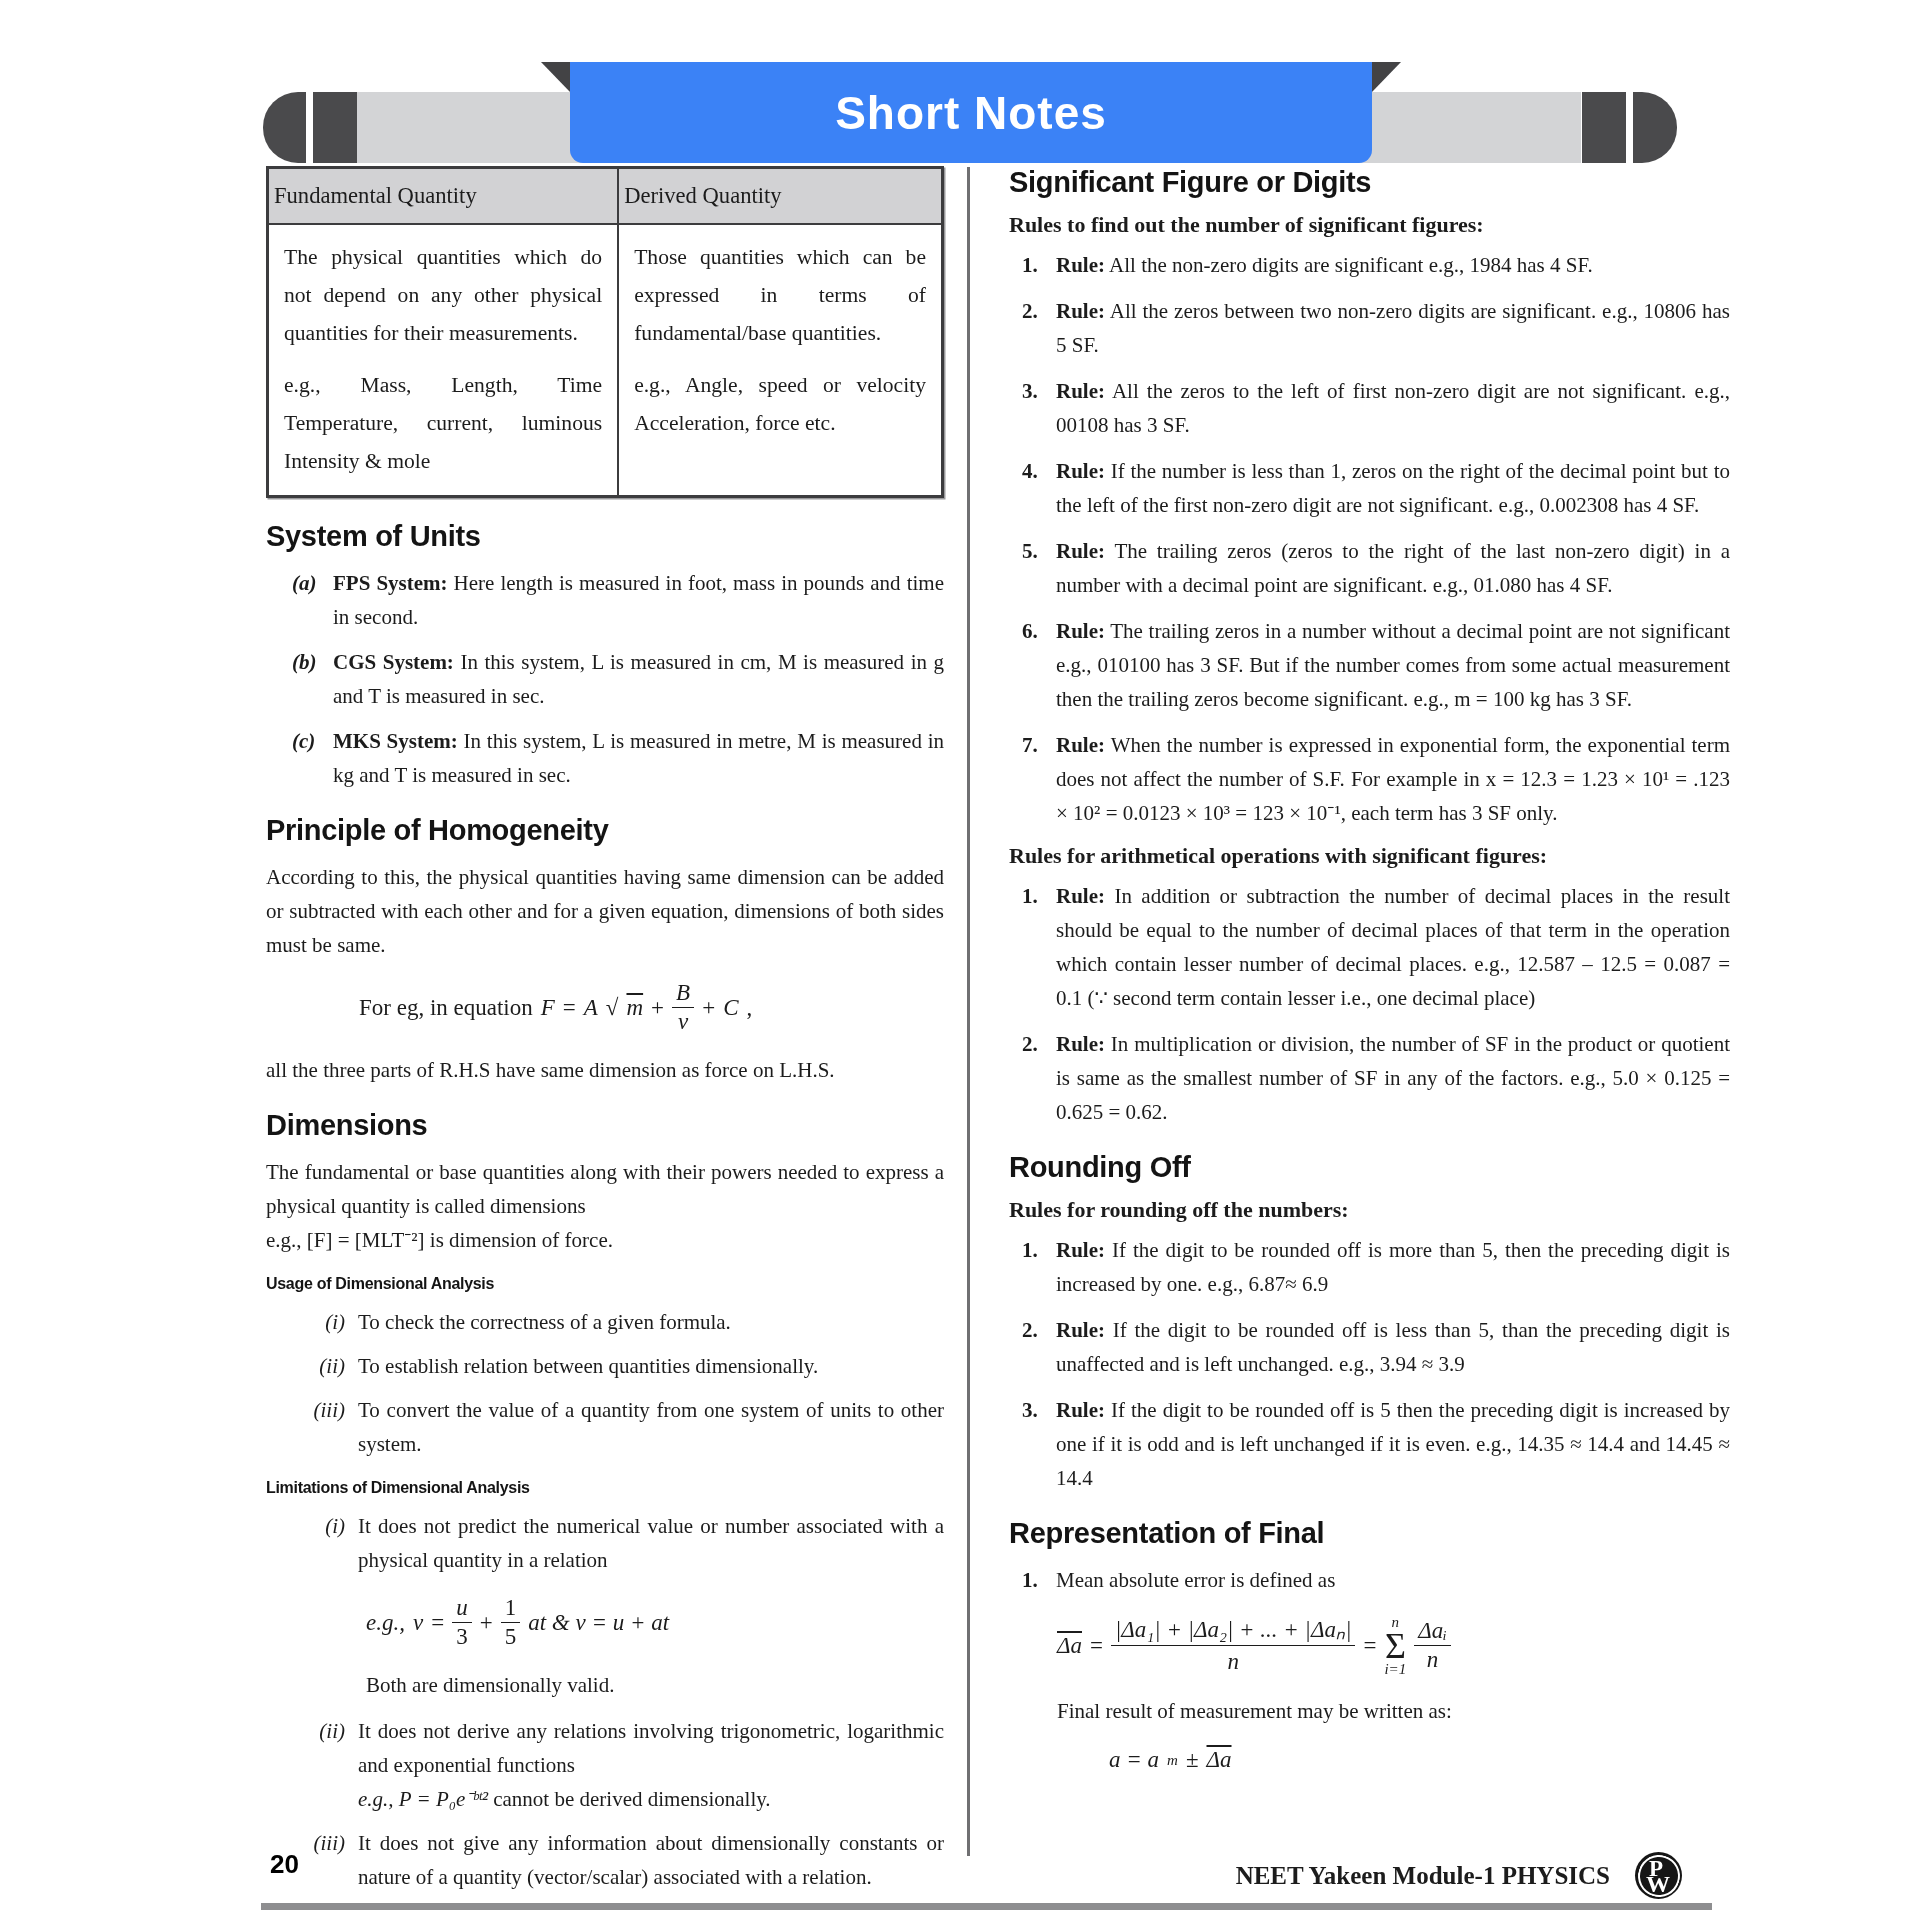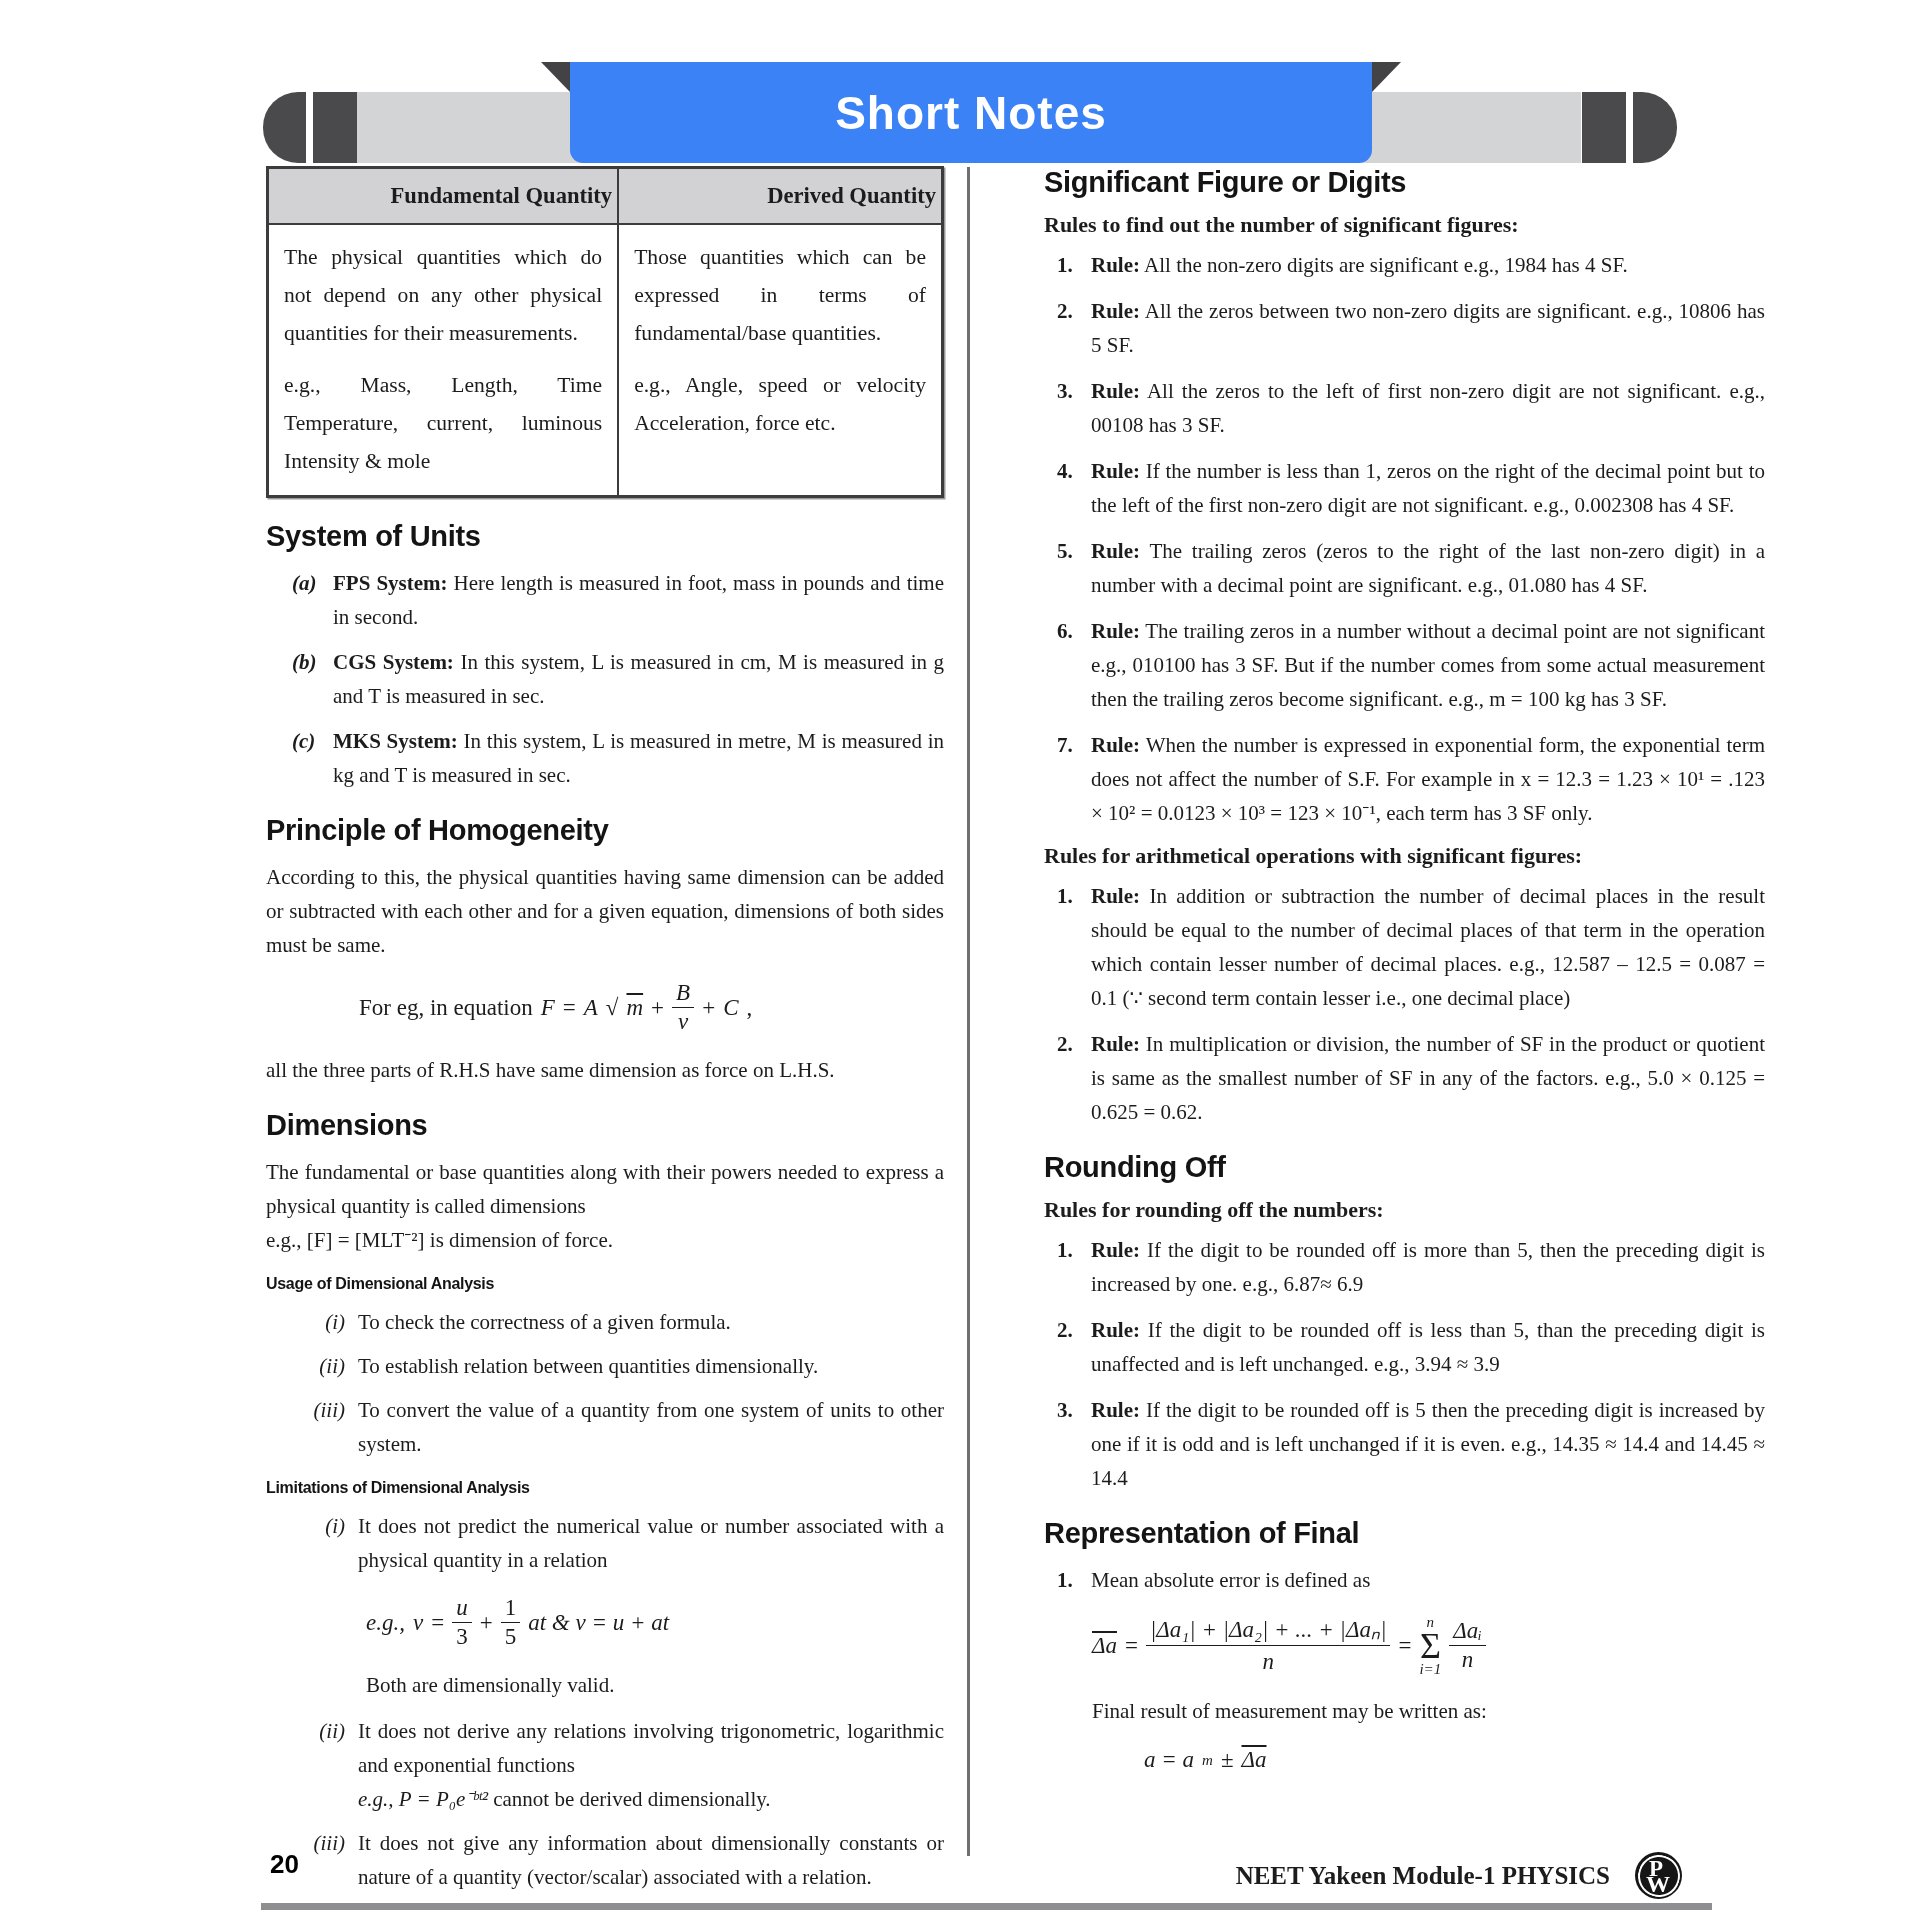--- a/index.html
+++ b/index.html
@@ -19,39 +19,39 @@
   .fold { position:absolute; width:0; height:0; border-style:solid; }
   .fold-l { top:0; left:-29px; border-width:0 29px 30px 0; border-color:transparent #434345 transparent transparent; }
   .fold-r { top:0; right:-29px; border-width:30px 29px 0 0; border-color:#434345 transparent transparent transparent; }
   .ribbon h1 { width:100%; height:100%; display:flex; align-items:center; justify-content:center;
                font-family:"Liberation Sans", sans-serif; font-weight:bold; font-size:46px;
                color:#ffffff; letter-spacing:1px; }
 
   
   .col { position:absolute; top:166px; }
   .col-left  { left:266px;  width:678px; }
-  .col-right { left:1044px; width:721px; }
+  .col-right { left:1009px; width:721px; }
   .col-divider { position:absolute; left:967px; top:167px; width:2.5px; height:1689px; background:#707072; }
 
   p, .itext, .rbody { font-size:21px; line-height:34px; text-align:justify; }
 
   h2 { font-family:"Liberation Sans", sans-serif; font-size:29px; font-weight:bold; color:#141414;
        margin:22px 0 13px 0; letter-spacing:-0.3px; }
   h3 { font-family:"Liberation Sans", sans-serif; font-size:16px; font-weight:bold; color:#141414;
        margin:18px 0 12px 0; letter-spacing:-0.3px; }
   h4 { font-size:22px; font-weight:bold; margin:13px 0 10px 0; }
 
   .b { font-weight:bold; }
   .it { font-style:italic; }
   .var { font-style:italic; }
 
   
   .qtable { width:678px; border-collapse:collapse; border:3px solid #3c3c3e;
             box-shadow:1.5px 1.5px 0 #9a9a9c; }
-  .qtable th { background:#d2d2d4; font-size:22.6px; font-weight:bold; text-align:right;
+  .qtable th { background:#d2d2d4; font-size:22.6px; font-weight:normal; text-align:left;
                padding:14px 5px; border-bottom:2.5px solid #3c3c3e; }
   .qtable th + th, .qtable td + td { border-left:2px solid #3c3c3e; }
   .qtable td { vertical-align:top; padding:13px 15px 15px 15px; }
   .qtable td p { font-size:21.6px; line-height:38px; margin-bottom:14px; }
   .qtable td p:last-child { margin-bottom:0; }
 
   
   .abc { display:flex; margin-bottom:11px; }
   .amark { flex:0 0 67px; padding-left:26px; font-weight:bold; font-style:italic; font-size:21px; line-height:34px; }
   .rom { display:flex; margin-bottom:10px; }

